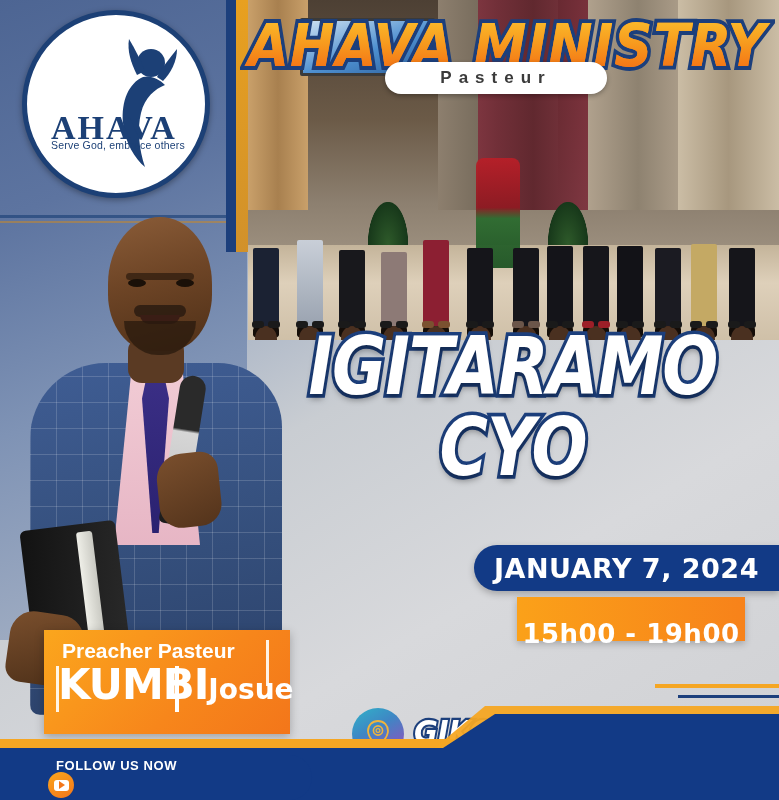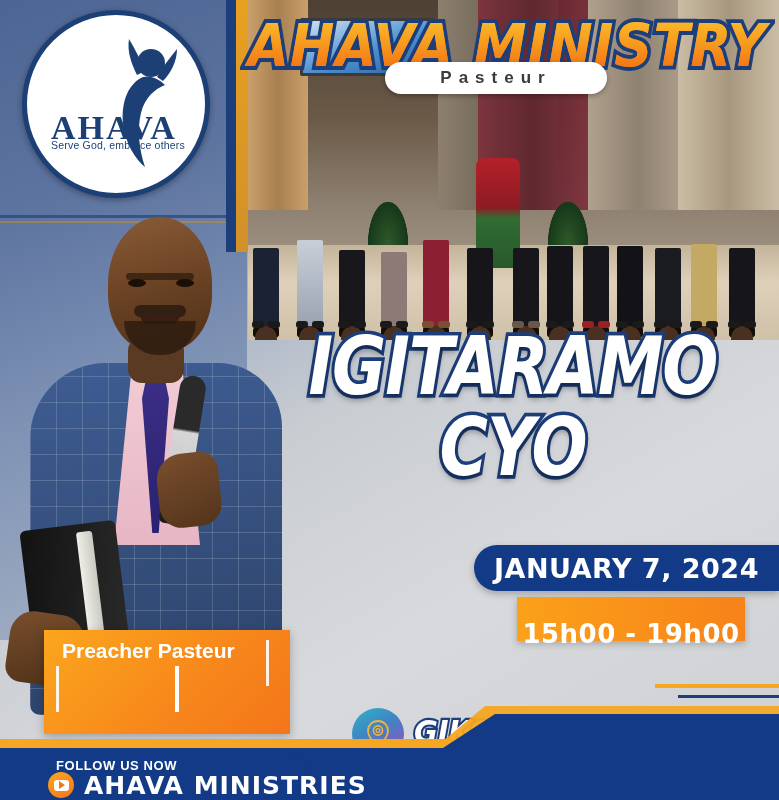--- a/index.html
+++ b/index.html
@@ -476,20 +476,24 @@
   </div>
 
   <div class="rule-orange"></div>
   <div class="rule-navy"></div>
 
   <div class="preacher-box">
     <div class="tick-left"></div>
     <div class="tick-mid"></div>
     <div class="tick-right"></div>
     <div class="preacher-role">Preacher Pasteur</div>
+    <div class="preacher-name-row">
+      <span class="preacher-last">KUMBI</span>
+      <span class="preacher-first">Josue</span>
+    </div>
   </div>
 
   <div class="pin-circle">
     <svg width="30" height="32" viewBox="0 0 30 32">
       <path d="M15 3 C9 3 5 7.5 5 13 C5 20 15 29 15 29 C15 29 25 20 25 13 C25 7.5 21 3 15 3 Z" fill="none" stroke="#f0b43c" stroke-width="1.8"></path>
       <circle cx="15" cy="12.5" r="4.6" fill="none" stroke="#f0b43c" stroke-width="1.6"></circle>
       <circle cx="15" cy="12.5" r="1.9" fill="none" stroke="#f0b43c" stroke-width="1.2"></circle>
     </svg>
   </div>
   <div class="location-text">GIKONDO MEREZ 2, KUBA GUIDE</div>
@@ -498,15 +502,14 @@
   <div class="band-navy"></div>
   <div class="corner-wedge"></div>
   <div class="corner-wedge-navy"></div>
   <div class="footer-pill"></div>
   <div class="follow-label">FOLLOW US NOW</div>
   <div class="yt-icon">
     <div class="yt-inner">
         <div class="yt-tri"></div>
       </div>
   </div>
-  <div class="channel">AHAVA  MINISTRIES</div>
 
 </div>
 
 </body></html>

